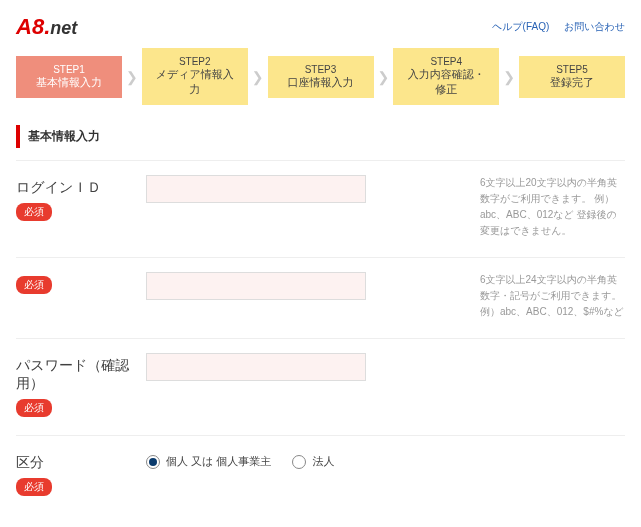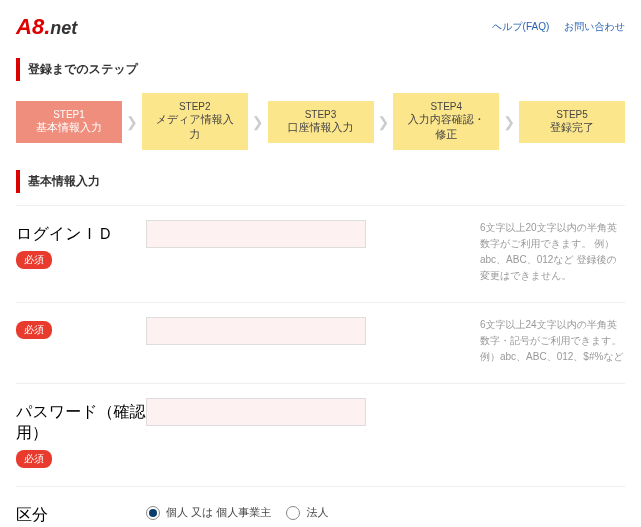--- a/index.html
+++ b/index.html
@@ -15,46 +15,45 @@
   .sect-title { border-left: 4px solid #d00; padding: 3px 8px; font-size: 12px; color: #333; margin: 10px 0 12px; font-weight: bold; }
   .steps { display: flex; align-items: center; gap: 4px; margin-bottom: 20px; text-align: center; }
   .step { flex: 1; padding: 8px 10px; min-height: 40px; }
   .step.active { background: #ef8e7c; color: #fff; }
   .step.pending { background: #fce68c; color: #444; }
   .step .sn { font-size: 10px; display: block; }
   .step .sl { font-size: 11px; }
   .chev { color: #ccc; font-size: 14px; }
   .form-row { display: flex; border-top: 1px solid #eee; padding: 14px 0 18px; }
   .label-col { width: 130px; padding-top: 4px; }
-  .label-text { font-size: 16px; color: #000000; margin-bottom: 6px; }
+  .label-text { font-size: 14px; color: #404040; margin-bottom: 6px; }
   .req { display: inline-block; background: #e83b2e; color: #fff; font-size: 10px; padding: 2px 8px; border-radius: 8px; }
   .input-col { flex: 1; display: flex; flex-direction: column; gap: 4px; }
   .hint-col { width: 155px; font-size: 10px; color: #999; line-height: 1.6; padding-left: 10px; }
   input.txt { width: 220px; height: 28px; border: 1px solid #ddd; background: #fdf2f1; padding: 0 8px; font-size: 12px; }
-  .radio-row { display: flex; align-items: center; gap: 15px; padding-top: 4px; }
+  .radio-row { display: flex; align-items: center; gap: 21px; padding-top: 4px; }
   .radio-item { display: flex; align-items: center; gap: 6px; font-size: 11px; color: #444; }
   .radio-outer { width: 14px; height: 14px; border: 1px solid #888; border-radius: 50%; display: flex; align-items: center; justify-content: center; background: #fff; }
   .radio-outer.on::after { content: ""; width: 8px; height: 8px; background: #0a3b6d; border-radius: 50%; }
 </style>
 </head>
 <body>
 
 <div class="page">
 
   <div class="header">
     <div class="logo">
       <span class="a8">A8</span><span class="dot">.</span><span class="net">net</span>
     </div>
     <div class="top-links">
       <span>ヘルプ(FAQ)</span>
       <span>お問い合わせ</span>
     </div>
   </div>
 
-  <div class="sect-title">登録までのステップ</div>
 
   <div class="steps">
     <div class="step active">
       <span class="sn">STEP1</span>
       <span class="sl">基本情報入力</span>
     </div>
     <span class="chev">❯</span>
     <div class="step pending">
       <span class="sn">STEP2</span>
       <span class="sl">メディア情報入力</span>

